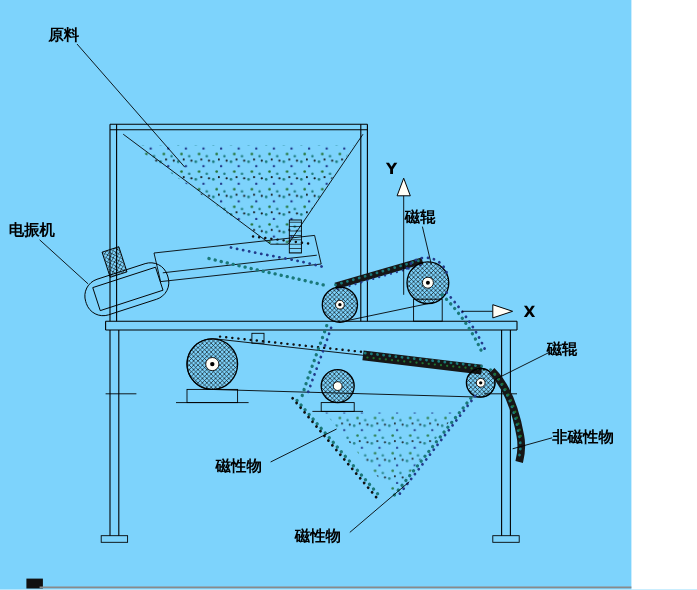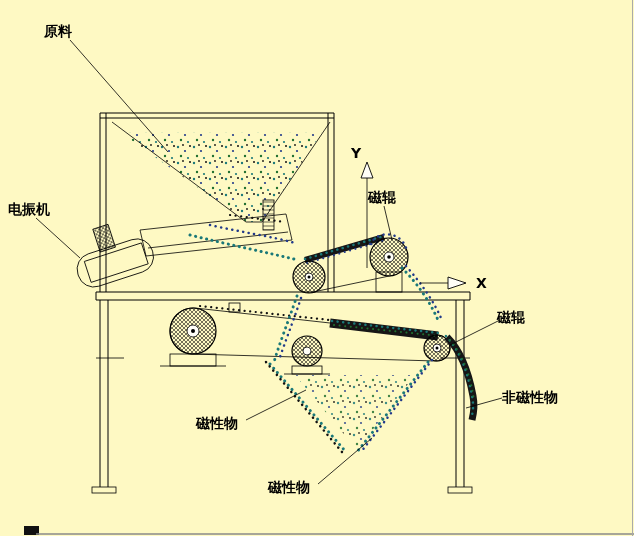--- a/index.html
+++ b/index.html
@@ -1,17 +1,17 @@
 <!DOCTYPE html>
 <html><head>
 <meta charset="utf-8">
 <style>
   html,body{margin:0;padding:0}
   body{background:#ffffff}
-  .stage{position:relative;width:634px;height:536px;background:#fef9c3;overflow:hidden}
+  .stage{position:relative;width:574px;height:536px;background:#7dd3fc;overflow:hidden}
   svg{display:block}
   .ln{stroke:#000;stroke-width:1;fill:none}
   .thin{stroke-width:.8}
   .lbl{font-family:"DejaVu Sans","Liberation Sans",sans-serif;font-size:14px;font-weight:bold;fill:#000}
   .stream{fill:none;stroke-linecap:round;stroke-dasharray:.1 5.5}
 </style>
 </head>
 <body>
 
 <div class="stage">

